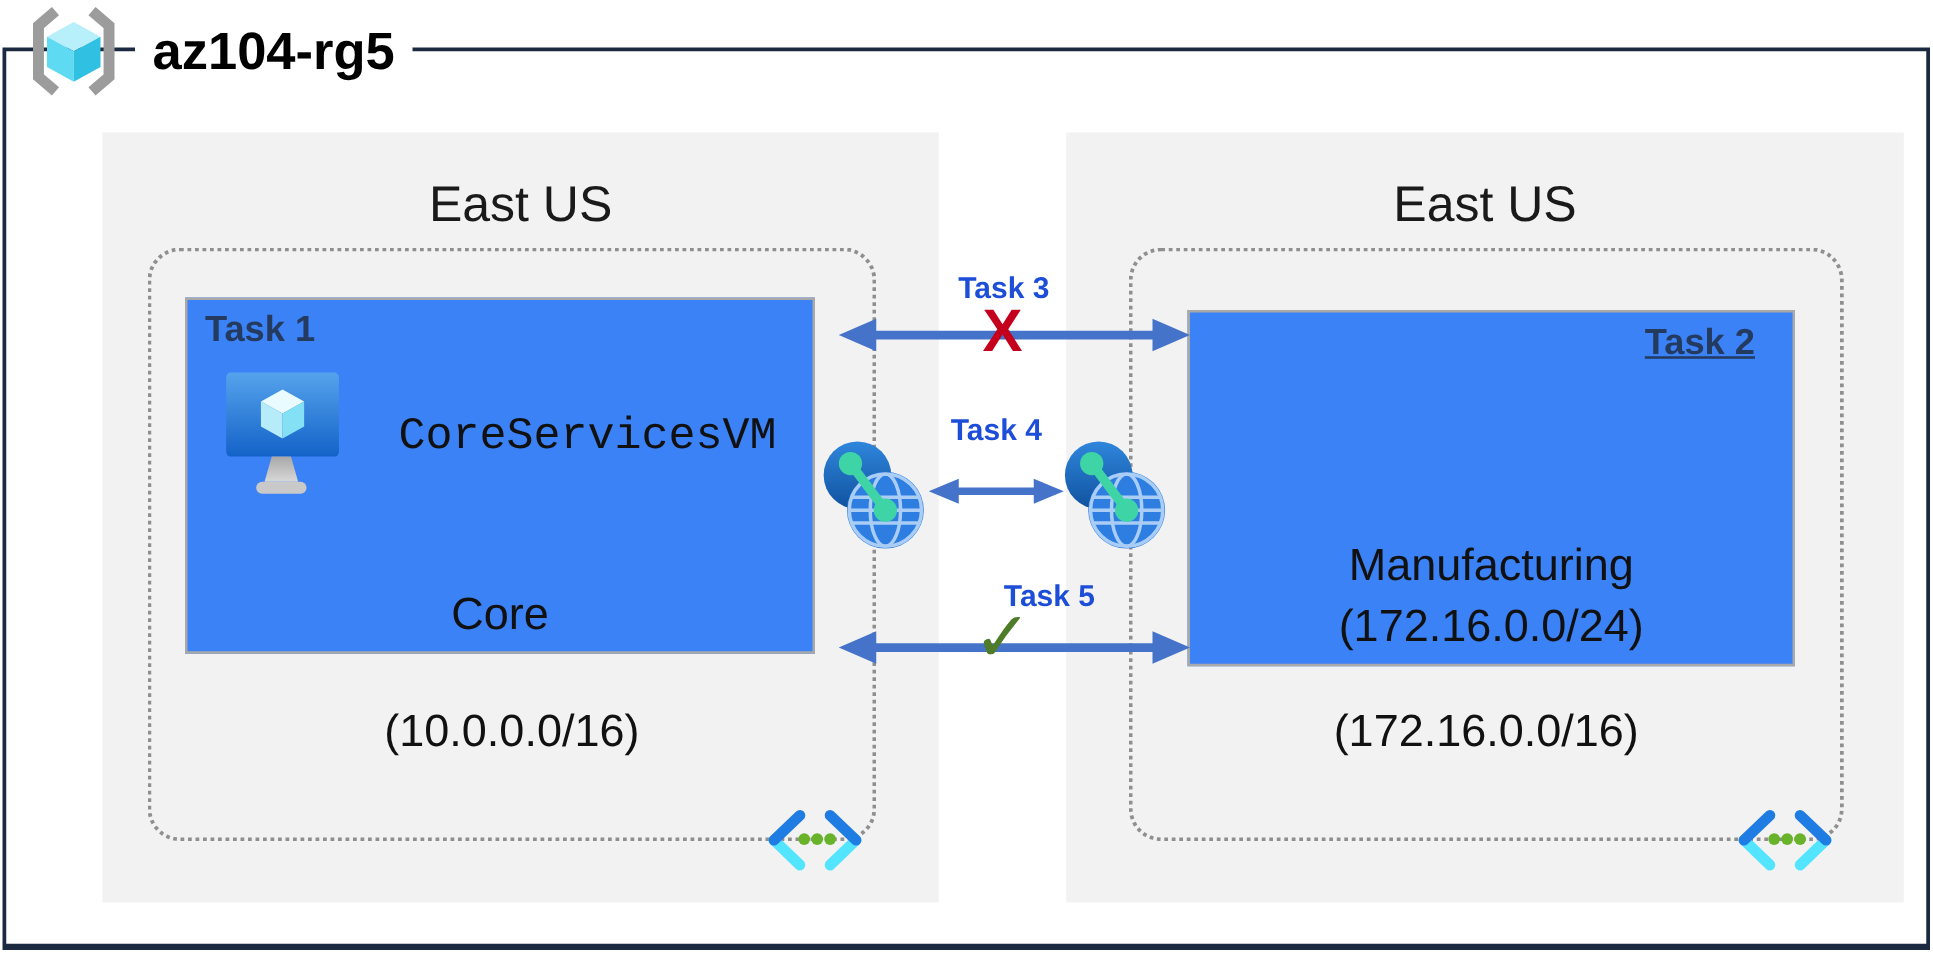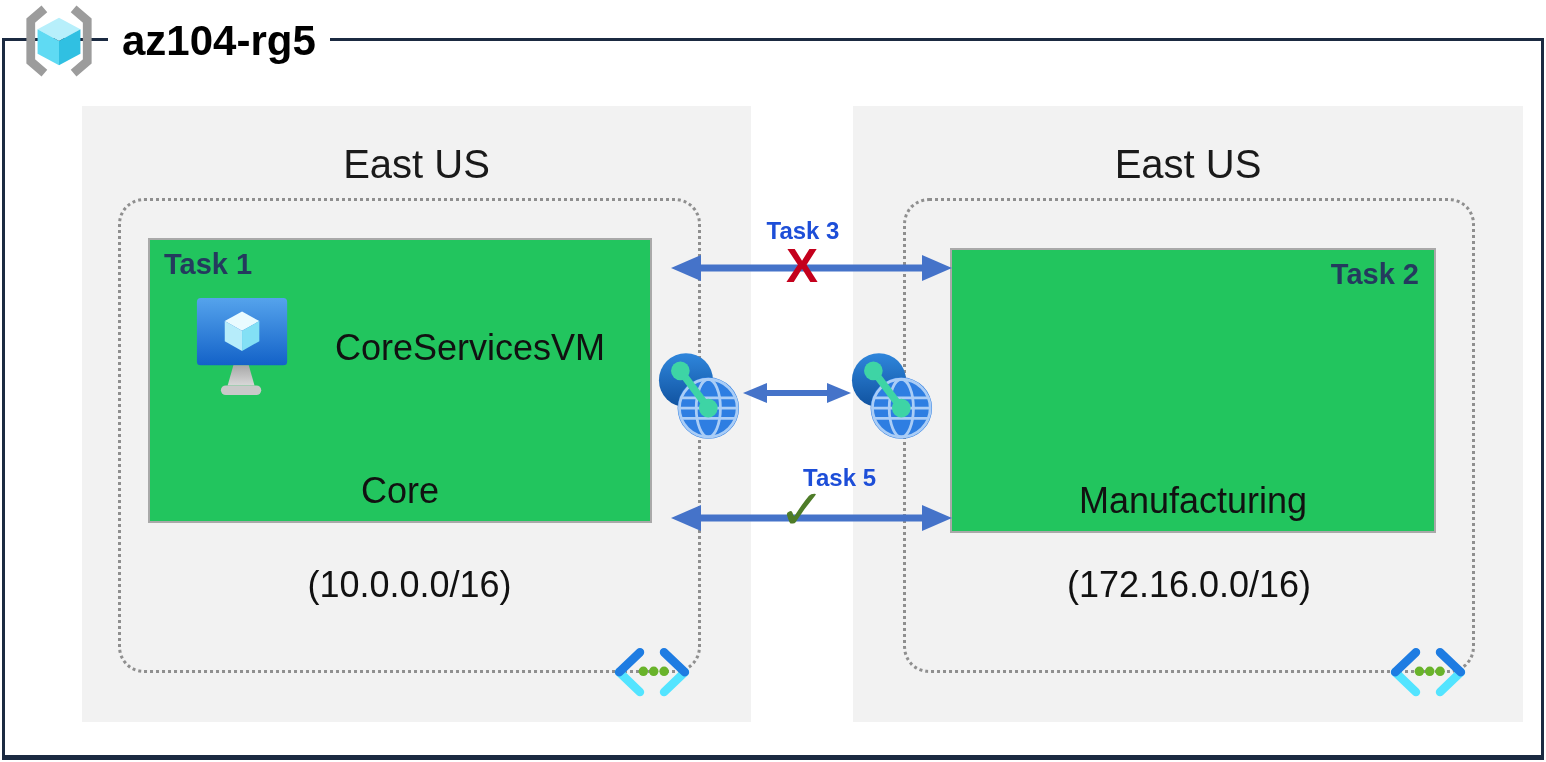--- a/index.html
+++ b/index.html
@@ -18,28 +18,28 @@
   }
   .region{position:absolute;background:#f2f2f2;}
   .region-title{
     position:absolute;top:36px;left:0;right:0;text-align:center;
     font-size:40px;color:#1a1a1a;
   }
   .vnet{
     position:absolute;border:3px dotted #8f8f8f;border-radius:26px;box-sizing:border-box;
   }
   .subnet{
-    position:absolute;background:#22c55e;border:2px solid #a9a9a9;box-sizing:border-box;
+    position:absolute;background:#3b82f6;border:2px solid #a9a9a9;box-sizing:border-box;
   }
   .task-badge{position:absolute;top:8px;font-size:29px;font-weight:700;color:#243a5e;}
   .task-badge.tl{left:14px;}
-  .task-badge.tr{right:15px;text-align:left;}
+  .task-badge.tr{right:30px;text-align:left;text-decoration:underline;}
   .vm-row{
     position:absolute;top:56px;left:0;right:0;
-    display:flex;justify-content:center;align-items:center;gap:44px;
+    display:flex;justify-content:center;align-items:center;gap:44px;font-family:Liberation Mono, monospace;
   }
   .vm-name{font-size:36px;color:#111;}
   .subnet-label{
     position:absolute;left:0;right:0;bottom:6px;text-align:center;
     font-size:36px;line-height:49px;color:#111;
   }
   .vnet-label{
     position:absolute;text-align:center;font-size:36px;line-height:49px;color:#111;
   }
   .conn-label{
@@ -121,20 +121,21 @@
     </div>
     <div class="subnet-label">
       <div>Core</div>
     </div>
   </div>
 
   <div class="subnet" style="left:950px;top:248px;width:486px;height:285px;">
     <div class="task-badge tr">Task 2</div>
     <div class="subnet-label">
       <div>Manufacturing</div>
+      <div>(172.16.0.0/24)</div>
     </div>
   </div>
 
   <div class="vnet-label" style="left:118px;top:560px;width:583px;">
     <div>(10.0.0.0/16)</div>
   </div>
   <div class="vnet-label" style="left:903px;top:560px;width:572px;">
     <div>(172.16.0.0/16)</div>
   </div>
 
@@ -158,20 +159,21 @@
   </svg>
 
   <div class="conn-label" style="left:703px;top:214px;">Task 3</div>
   <svg class="arrow-svg" style="left:669px;top:250px;" width="285" height="36" viewBox="0 0 285 36">
     <line x1="24" y1="18" x2="261" y2="18" stroke="#4573c9" stroke-width="7"></line>
     <polygon points="2,18 32,5 32,31" fill="#4573c9"></polygon>
     <polygon points="283,18 253,5 253,31" fill="#4573c9"></polygon>
   </svg>
   <div class="x-mark" style="left:770px;top:240px;">X</div>
 
+  <div class="conn-label" style="left:697px;top:328px;">Task 4</div>
   <svg class="arrow-svg" style="left:741px;top:377px;" width="112" height="32" viewBox="0 0 112 32">
     <line x1="18" y1="16" x2="94" y2="16" stroke="#4573c9" stroke-width="6"></line>
     <polygon points="2,16 26,6 26,26" fill="#4573c9"></polygon>
     <polygon points="110,16 86,6 86,26" fill="#4573c9"></polygon>
   </svg>
   <svg class="abs" style="left:658px;top:352px;" width="82" height="88" viewBox="0 0 88 94">
     <circle cx="30" cy="30" r="29" fill="url(#peerback)"></circle>
     <circle cx="54" cy="60" r="33" fill="#2e7ee2"></circle>
     <g clip-path="url(#globeclip)" stroke="#aacdf6" stroke-width="3" fill="none">
       <line x1="20" y1="49" x2="88" y2="49"></line>

